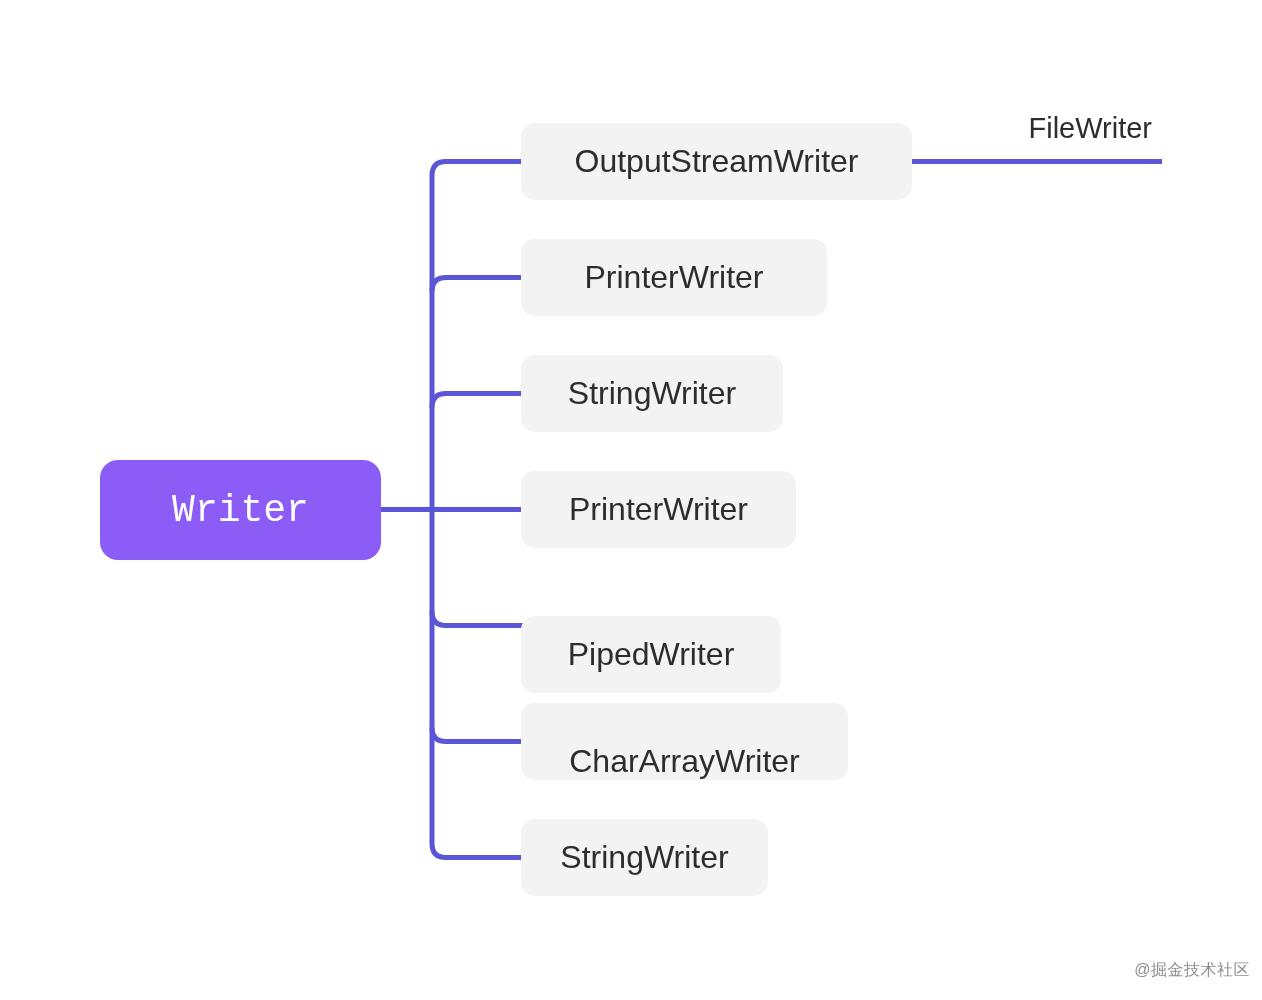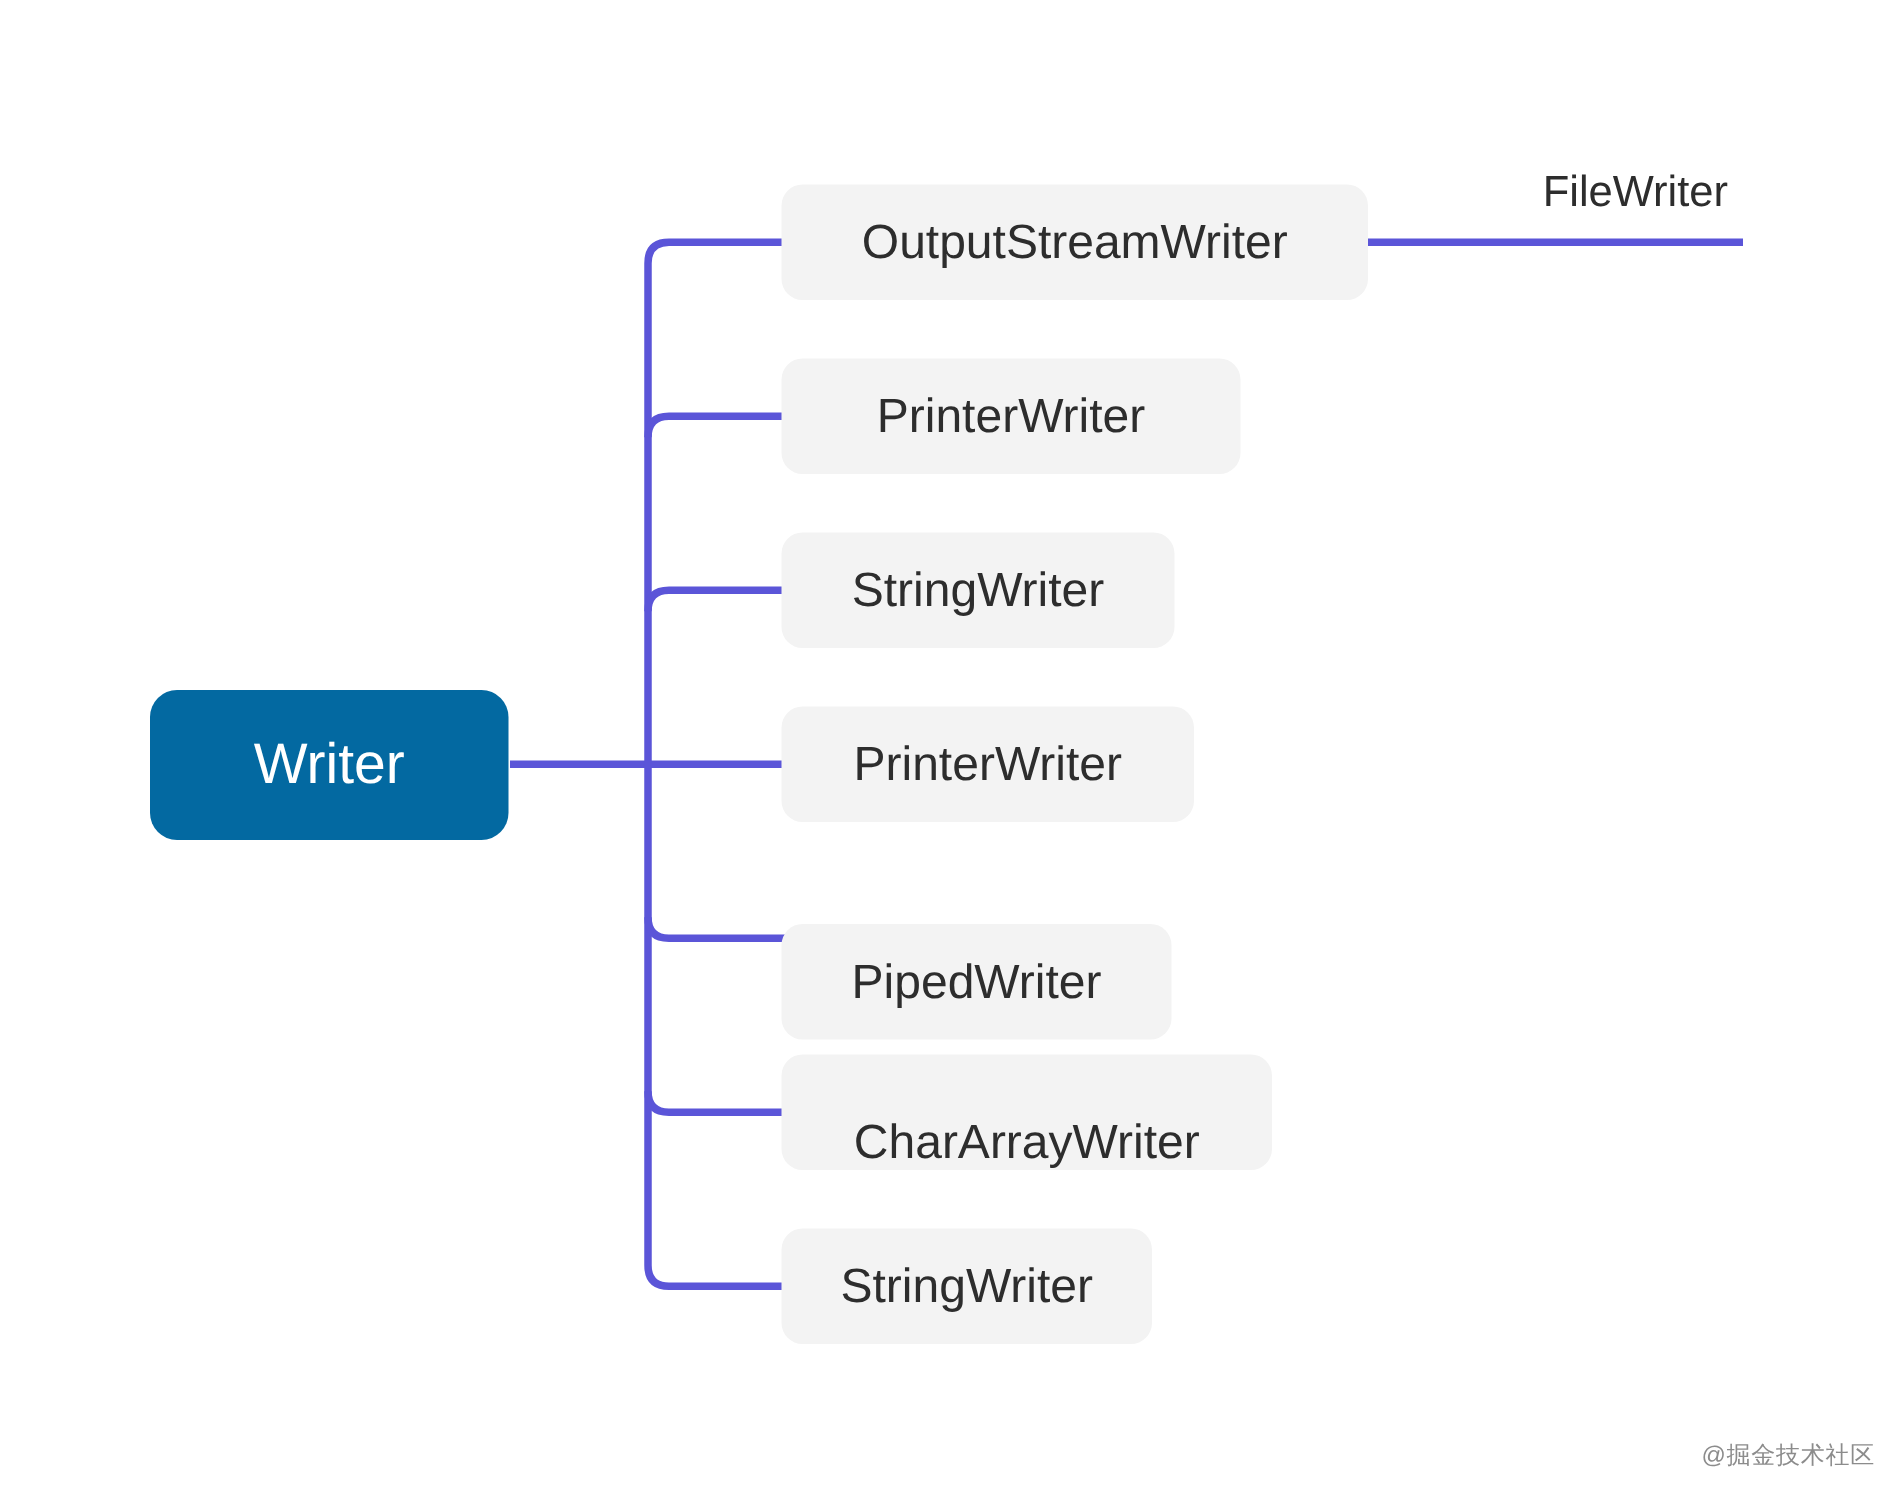--- a/index.html
+++ b/index.html
@@ -30,24 +30,25 @@
     position: absolute;
     z-index: 1;
     display: flex;
     align-items: center;
     justify-content: center;
     box-sizing: border-box;
   }
   .root-node {
     left: 100px;
     top: 460px;
-    width: 239px;
+    width: 281px;
     height: 100px;
-    background: #0369a1;
+    background: #8b5cf6;
     border-radius: 18px;
+    font-family: Liberation Mono, monospace;
   }
   .root-node .label {
     color: #ffffff;
     font-size: 38px;
   }
   .child-node {
     left: 521px;
     height: 77px;
     background: #F3F3F3;
     border-radius: 14px;

